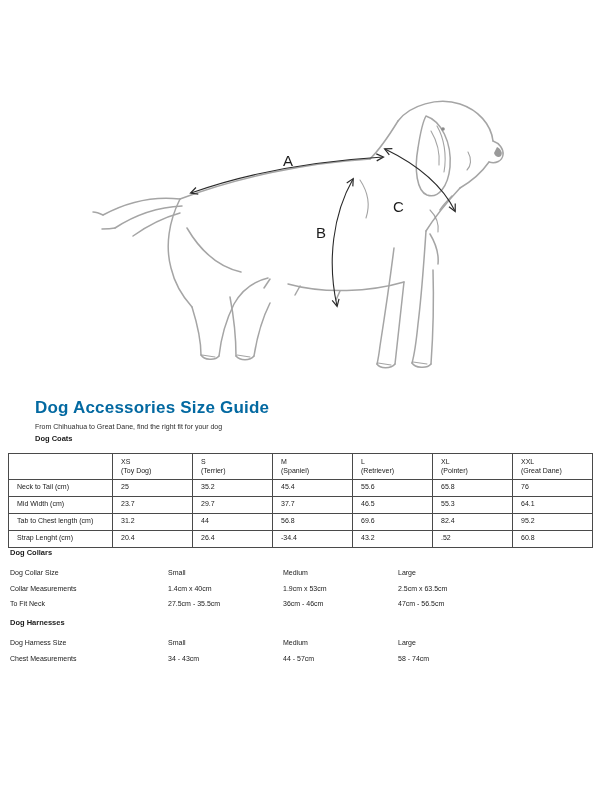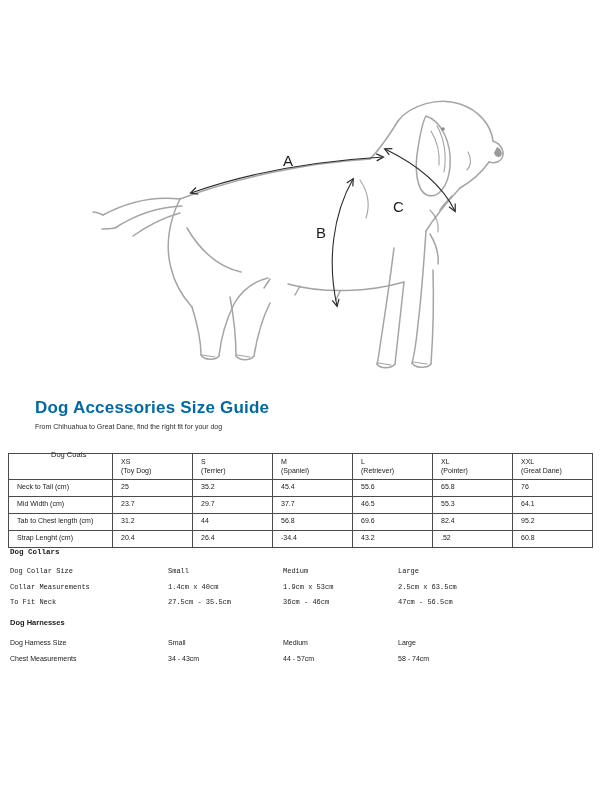--- a/index.html
+++ b/index.html
@@ -5,33 +5,33 @@
   html,body{margin:0;padding:0;}
   body{
     width:600px;height:800px;background:#ffffff;position:relative;overflow:hidden;
     font-family:"Liberation Sans", sans-serif;color:#1a1a1a;
   }
   .page{position:absolute;inset:0;}
   .dog-art{position:absolute;left:0;top:0;}
   .header{position:absolute;left:35px;top:398px;}
   .title{font-size:17px;font-weight:bold;margin:0;letter-spacing:.2px;color:#0369a1;}
   .subtitle{font-size:7px;margin:5px 0 0 0;color:#2b2b2b;}
-  .coats-heading{position:absolute;left:35px;top:434px;font-size:7.5px;font-weight:normal;margin:16px;}
+  .coats-heading{position:absolute;left:35px;top:434px;font-size:7.5px;font-weight:bold;margin:0;}
   table.coats{
     position:absolute;left:8px;top:453px;width:584px;border-collapse:collapse;
     font-size:7px;table-layout:fixed;
   }
   table.coats th, table.coats td{
     border:1px solid #4a4a4a;text-align:left;font-weight:normal;vertical-align:top;
     padding:3px 4px 3px 8px;
   }
   table.coats th{line-height:1.35;}
   table.coats td{height:10px;}
   .info-section{position:absolute;left:10px;width:582px;}
-  .collars{top:548px;font-family:Liberation Mono, monospace;}
+  .collars{top:548px;}
   .harnesses{top:618px;}
   .sec-heading{font-size:7.5px;font-weight:bold;margin:0 0 12px 0;}
   .info-row{
     display:grid;grid-template-columns:158px 115px 115px 1fr;
     font-size:7px;margin-bottom:8px;line-height:1.1;
   }
 </style>
 </head>
 <body>
 

